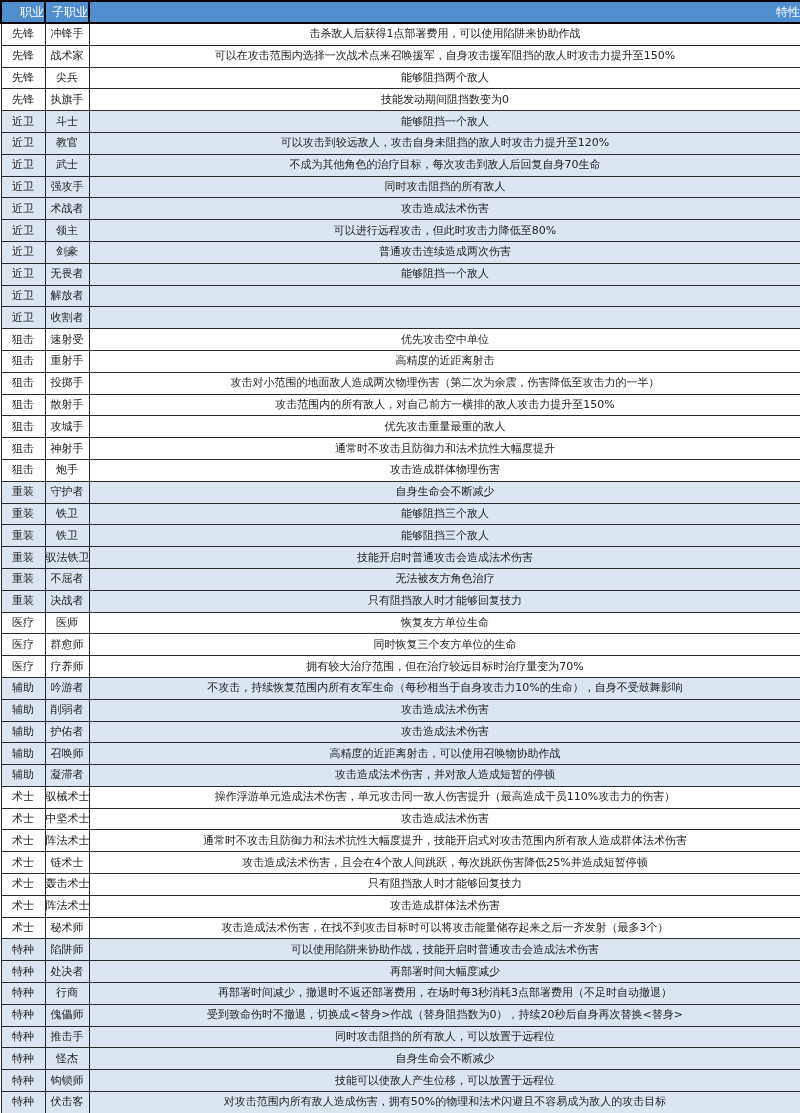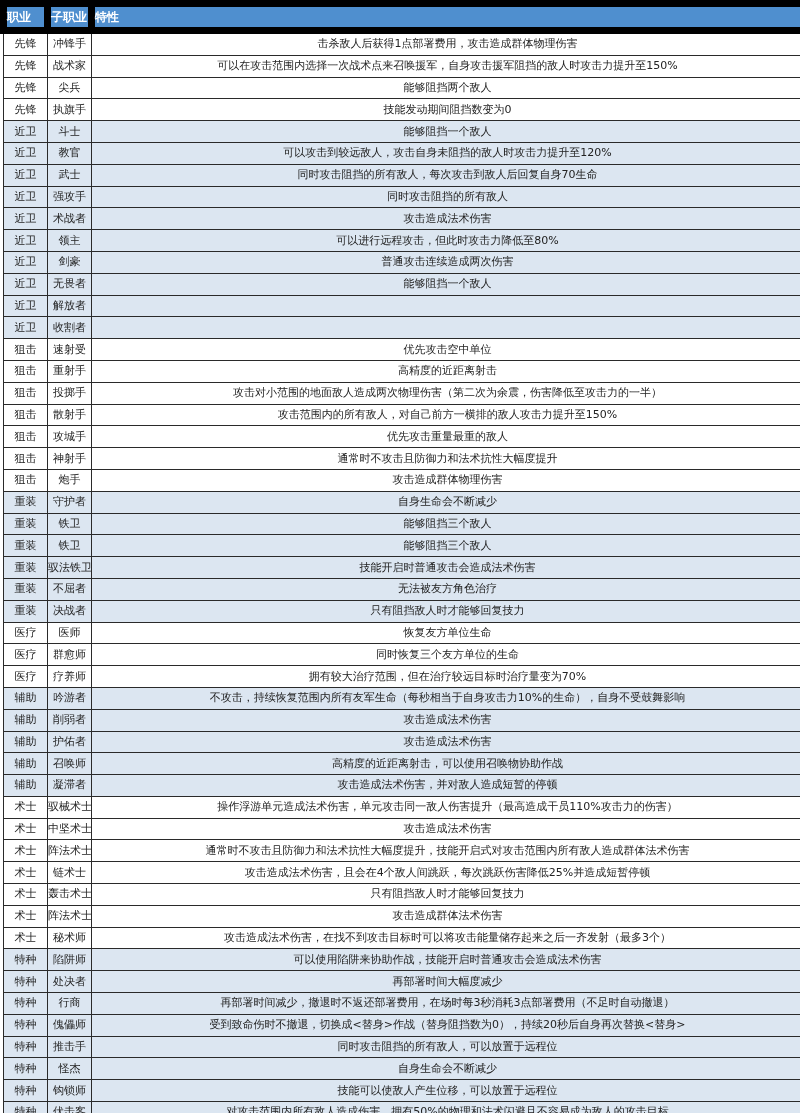--- a/index.html
+++ b/index.html
@@ -1,21 +1,21 @@
 <!DOCTYPE html>
 <html><head>
 <meta charset="utf-8">
 <style>
   html, body { margin: 0; padding: 0; background: #ffffff; }
   body { width: 800px; height: 1113px; overflow: hidden; font-family: "DejaVu Sans", sans-serif; }
   table { border-collapse: collapse; width: 800px; table-layout: fixed; }
   col.c1 { width: 44px; }
   col.c2 { width: 44px; }
   col.c3 { width: 712px; }
-  th { background: #4f8fcf; color: #ffffff; font-weight: bold; font-size: 12px; height: 20px; padding: 0; border: 7px solid #000000; text-align: left; }
+  th { background: #4f8fcf; color: #ffffff; font-weight: normal; font-size: 12px; height: 20px; padding: 0; border: 2px solid #000000; text-align: right; }
   td { height: 20.8px; padding: 0; font-size: 11px; color: #222222; text-align: center; border: 1px solid #2a2a2a; white-space: nowrap; overflow: hidden; line-height: 20px; }
   tr.band td { background: #dce6f1; }
   tr.plain td { background: #ffffff; }
 </style>
 </head>
 <body>
 
 <table>
   <colgroup>
       <col class="c1">
@@ -26,21 +26,21 @@
     <tr>
       <th>职业</th>
       <th>子职业</th>
       <th>特性</th>
     </tr>
   </thead>
   <tbody id="tbody">
       <tr class="plain">
         <td>先锋</td>
         <td>冲锋手</td>
-        <td>击杀敌人后获得1点部署费用，攻击造成群体物理伤害</td>
+        <td>击杀敌人后获得1点部署费用，可以使用陷阱来协助作战</td>
       </tr>
       <tr class="plain">
         <td>先锋</td>
         <td>战术家</td>
         <td>可以在攻击范围内选择一次战术点来召唤援军，自身攻击援军阻挡的敌人时攻击力提升至150%</td>
       </tr>
       <tr class="plain">
         <td>先锋</td>
         <td>尖兵</td>
         <td>能够阻挡两个敌人</td>
@@ -56,21 +56,21 @@
         <td>能够阻挡一个敌人</td>
       </tr>
       <tr class="band">
         <td>近卫</td>
         <td>教官</td>
         <td>可以攻击到较远敌人，攻击自身未阻挡的敌人时攻击力提升至120%</td>
       </tr>
       <tr class="band">
         <td>近卫</td>
         <td>武士</td>
-        <td>同时攻击阻挡的所有敌人，每次攻击到敌人后回复自身70生命</td>
+        <td>不成为其他角色的治疗目标，每次攻击到敌人后回复自身70生命</td>
       </tr>
       <tr class="band">
         <td>近卫</td>
         <td>强攻手</td>
         <td>同时攻击阻挡的所有敌人</td>
       </tr>
       <tr class="band">
         <td>近卫</td>
         <td>术战者</td>
         <td>攻击造成法术伤害</td>

